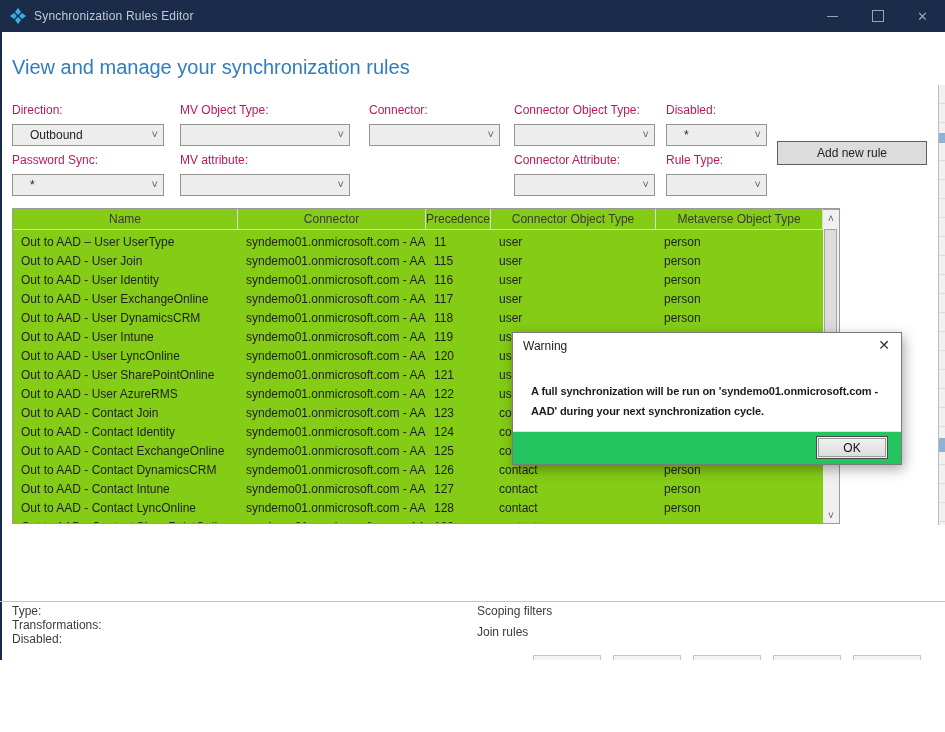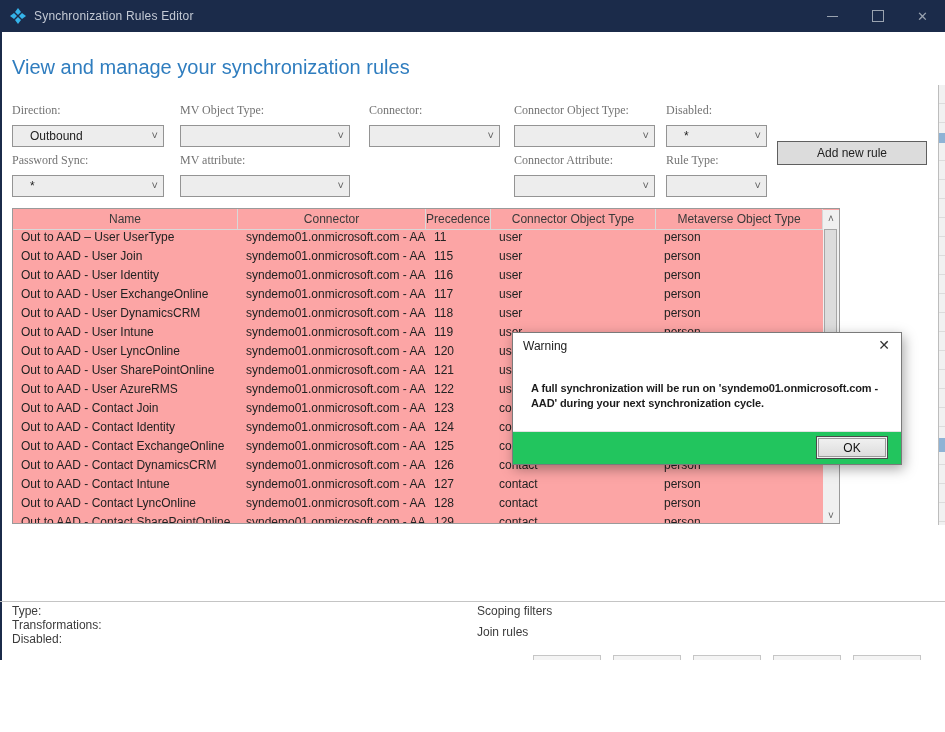--- a/index.html
+++ b/index.html
@@ -20,52 +20,52 @@
   .left-border{position:absolute;left:0;top:32px;width:2px;height:695px;background:#1b2b4a;}
   .bottom-strip-dark{position:absolute;left:0;top:727px;width:570px;height:5px;background:#15223d;}
   .bottom-strip-light{position:absolute;left:570px;top:727px;width:375px;height:5px;background:#cfcfcf;border-top:1px solid #e6e6e6;box-sizing:border-box;}
   .right-sliver{position:absolute;left:938px;top:85px;width:7px;height:440px;background:#f1f1f1;border-left:1px solid #bdbdbd;box-sizing:border-box;
     background-image:repeating-linear-gradient(to bottom,#f1f1f1 0,#f1f1f1 18px,#dcdcdc 18px,#dcdcdc 19px);}
   .sliver-mark{position:absolute;left:0;width:100%;background:#8fb3d5;}
   
   .heading{position:absolute;left:12px;top:56px;font-size:20px;color:#2f7dbf;}
   
   .fgroup{position:absolute;}
-  .flabel{font-size:12px;color:#737373;margin-bottom:7px;white-space:nowrap;font-family:Liberation Serif, serif;}
+  .flabel{font-size:12px;color:#be185d;margin-bottom:7px;white-space:nowrap;}
   .fselect{height:22px;background:#ededed;border:1px solid #949494;box-sizing:border-box;display:flex;align-items:center;font-size:12px;color:#222;padding-left:17px;position:relative;}
   .fselect .chev{position:absolute;right:5px;top:3px;font-size:11px;color:#606060;}
   .fg1{left:12px;top:103px;}  .fg1 .fselect{width:152px;}
   .fg2{left:180px;top:103px;} .fg2 .fselect{width:170px;}
   .fg3{left:369px;top:103px;} .fg3 .fselect{width:131px;}
   .fg4{left:514px;top:103px;} .fg4 .fselect{width:141px;}
   .fg5{left:666px;top:103px;} .fg5 .fselect{width:101px;}
   .fg6{left:12px;top:153px;}  .fg6 .fselect{width:152px;}
   .fg7{left:180px;top:153px;} .fg7 .fselect{width:170px;}
   .fg8{left:514px;top:153px;} .fg8 .fselect{width:141px;}
   .fg9{left:666px;top:153px;} .fg9 .fselect{width:101px;}
   .add-rule-btn{position:absolute;left:777px;top:141px;width:150px;height:24px;background:#dcdcdc;border:1px solid #5f5f5f;box-sizing:border-box;
     display:flex;align-items:center;justify-content:center;font-size:12px;color:#222;}
   
-  .rule-table{position:absolute;left:12px;top:208px;width:828px;height:316px;border:1px solid #9a9a9a;box-sizing:border-box;background:#fca5a5;overflow:hidden;}
+  .rule-table{position:absolute;left:12px;top:208px;width:828px;height:316px;border:1px solid #9a9a9a;box-sizing:border-box;background:#84cc16;overflow:hidden;}
   .thead{display:flex;height:20px;border-bottom:1px solid #d8d8d8;}
   .hcell{font-size:12px;color:#3a3a3a;display:flex;align-items:center;justify-content:center;border-right:1px solid #d8d8d8;box-sizing:border-box;white-space:nowrap;overflow:hidden;}
   .tbody{position:relative;height:294px;overflow:hidden;}
-  .trow{display:flex;height:19px;align-items:flex-start;}
+  .trow{display:flex;height:19px;align-items:flex-end;}
   .tcell{font-size:12px;color:#222;padding-left:8px;box-sizing:border-box;white-space:nowrap;overflow:hidden;}
   .c0{width:225px;} .c1{width:188px;} .c2{width:65px;} .c3{width:165px;} .c4{width:167px;}
   
   .vscroll{position:absolute;right:0;top:0;width:16px;height:314px;background:#f0f0f0;}
   .vs-arrow{position:absolute;left:0;width:16px;height:17px;display:flex;align-items:center;justify-content:center;font-size:10px;color:#5e5e5e;}
   .vs-up{top:0;} .vs-down{bottom:0;}
   .vs-thumb{position:absolute;left:1px;top:19px;width:13px;height:104px;background:#dcdcdc;border:1px solid #a6a6a6;box-sizing:border-box;}
   
   .dialog{position:absolute;left:512px;top:332px;width:390px;height:133px;background:#fff;border:1px solid #7a7a7a;box-sizing:border-box;box-shadow:2px 4px 12px rgba(0,0,0,.35);z-index:10;}
   .dlg-title{position:absolute;left:10px;top:6px;font-size:12px;color:#1c1c1c;}
   .dlg-close{position:absolute;right:11px;top:4px;font-size:14px;color:#333;line-height:16px;}
-  .dlg-msg{position:absolute;left:18px;top:48px;width:356px;font-size:11px;font-weight:bold;color:#1c1c1c;line-height:15px;letter-spacing:-.1px;}
+  .dlg-msg{position:absolute;left:18px;top:48px;width:356px;font-size:11px;font-weight:bold;color:#1c1c1c;line-height:20px;letter-spacing:-.1px;}
   .dlg-footer{position:absolute;left:0;bottom:0;width:100%;height:33px;background:#22c55e;border-top:1px solid #e2e2e2;box-sizing:border-box;}
   .ok-wrap{position:absolute;right:13px;top:4px;border:1px solid #4a4a4a;padding:1px;background:#f0f0f0;}
   .ok-btn{width:68px;height:19px;background:linear-gradient(#f0f0f0,#dddddd);border:1px solid #9a9a9a;box-sizing:border-box;display:flex;align-items:center;justify-content:center;font-size:12px;color:#111;}
   
   .divider{position:absolute;left:0;top:601px;width:945px;height:1px;background:#c4c4c4;}
   .detail-label{position:absolute;font-size:12px;color:#3c3c3c;white-space:nowrap;}
   .dl-type{left:12px;top:604px;} .dl-trans{left:12px;top:618px;} .dl-dis{left:12px;top:632px;}
   .dl-scope{left:477px;top:604px;} .dl-join{left:477px;top:625px;}
   
   .action-btn{position:absolute;top:655px;width:68px;height:26px;background:#f4f4f4;border:1px solid #c6c6c6;box-sizing:border-box;

